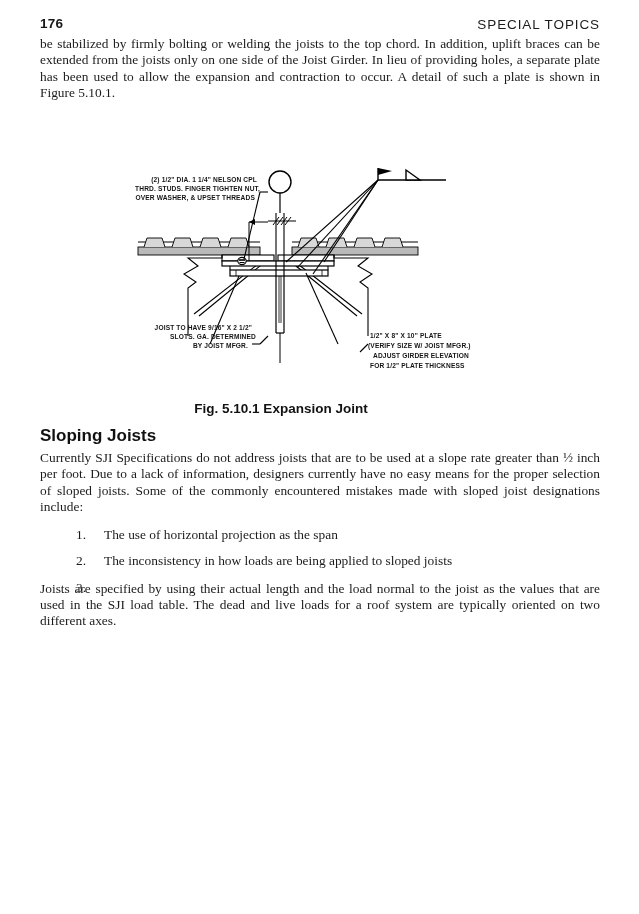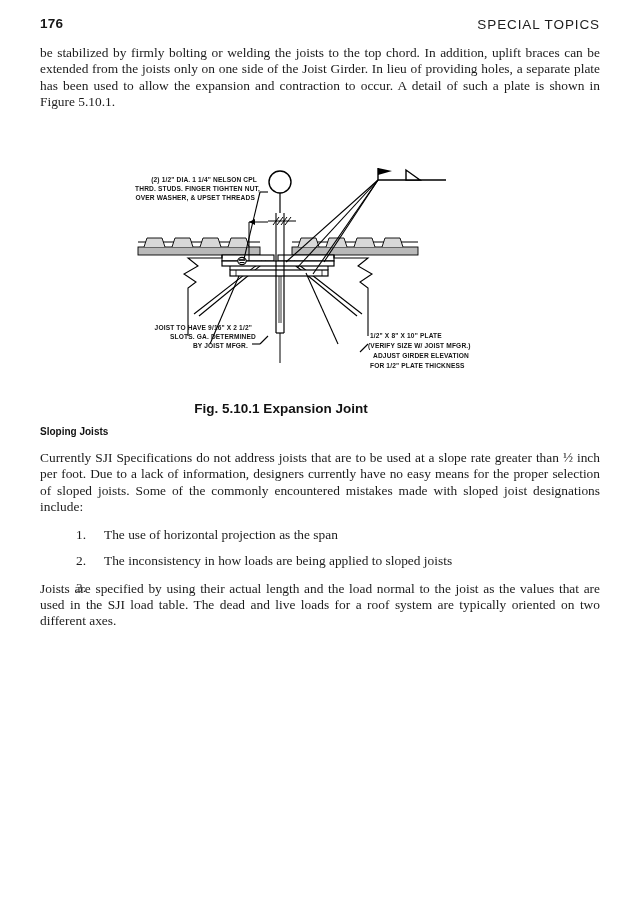--- a/index.html
+++ b/index.html
@@ -50,21 +50,21 @@
     font-size: 13.5px;
     letter-spacing: 0.9px;
     color: #1d1d1d;
   }
 
   
   .body-col {
     position: absolute;
     left: 40px;
     width: 560px;
-    top: 45px;
+    top: 36px;
   }
   p.para {
     margin: 0 0 11px 0;
     font-size: 13.4px;
     line-height: 16.3px;
     text-align: justify;
     color: #1b1b1b;
   }
   p.para:last-child { margin-bottom: 0; }
 
@@ -100,21 +100,21 @@
     letter-spacing: 0.15px;
   }
 
   
   .sec-head {
     position: absolute;
     left: 40px;
     top: 426px;
     font-family: "Liberation Sans", sans-serif;
     font-weight: bold;
-    font-size: 10px;
+    font-size: 17px;
     color: #111111;
   }
   .lower-col {
     position: absolute;
     left: 40px;
     top: 450px;
     width: 560px;
   }
   ol.mistakes {
     margin: 12px 0 11px 0;

